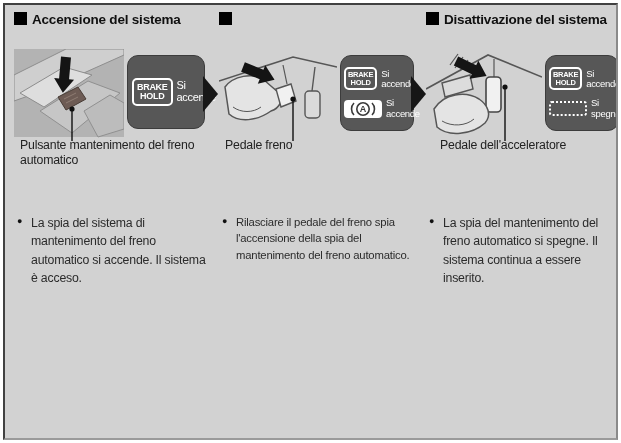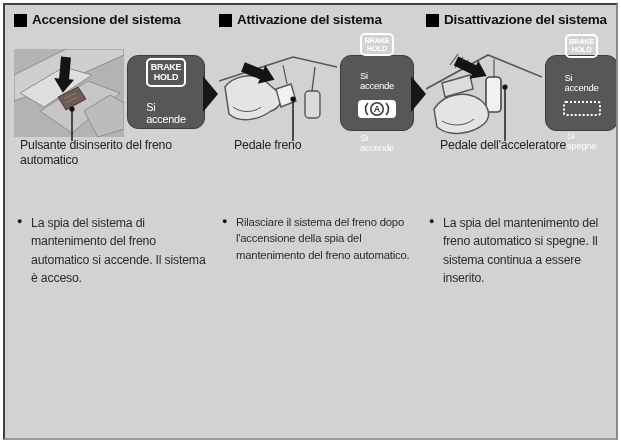--- a/index.html
+++ b/index.html
@@ -14,35 +14,35 @@
     font-family:"Liberation Sans","DejaVu Sans",sans-serif;
     color:#2b2b2b;
     overflow:hidden;
     box-sizing:border-box;
   }
   .col{position:absolute;top:0;height:100%;}
   .col-1{left:9px;width:196px;}
   .col-2{left:214px;width:196px;}
   .col-3{left:421px;width:192px;}
 
-  .section-header{position:absolute;top:7px;left:0;display:flex;align-items:flex-end;white-space:nowrap;}
+  .section-header{position:absolute;top:7px;left:0;display:flex;align-items:flex-start;white-space:nowrap;}
   .title-square{width:13px;height:13px;background:#000;display:inline-block;margin-right:5px;flex:0 0 auto;}
   .section-title{font-size:13.5px;font-weight:bold;color:#101010;letter-spacing:-0.2px;}
 
   .figure{position:absolute;top:44px;left:0;right:0;height:92px;display:flex;align-items:flex-start;}
   .illu{flex:0 0 auto;}
   .badge{
     background:#575757;border-radius:11px;border:1px solid #3c3c3c;
     color:#fff;margin-left:3px;margin-top:6px;
     display:flex;flex-direction:column;justify-content:center;gap:9px;
     box-sizing:border-box;
   }
   .badge-1{width:78px;height:74px;padding:6px 4px;}
   .badge-2,.badge-3{width:74px;height:76px;padding:5px 3px;gap:8px;}
-  .badge-row{display:flex;align-items:center;gap:15px;flex-direction:column;}
+  .badge-row{display:flex;align-items:center;gap:4px;}
   .bh-logo{
     border:2px solid #fff;border-radius:5px;
     font-weight:bold;text-align:center;line-height:1.02;
     padding:3px 3px;flex:0 0 auto;letter-spacing:-0.3px;
   }
   .badge-1 .bh-logo{font-size:9px;}
   .badge-2 .bh-logo,.badge-3 .bh-logo{font-size:7.5px;padding:2px 2px;border-width:2px;}
   .status{line-height:1.08;letter-spacing:-0.3px;}
   .badge-1 .status{font-size:11px;}
   .badge-2 .status,.badge-3 .status{font-size:9.5px;}
@@ -56,21 +56,21 @@
   }
 
   .step-arrow{position:absolute;top:71px;width:0;height:0;
     border-top:18px solid transparent;border-bottom:18px solid transparent;
     border-left:15px solid #161616;}
   .arrow-a{left:198px;}
   .arrow-b{left:406px;}
 
   .caption{position:absolute;top:133px;font-size:12.3px;line-height:1.22;color:#232323;letter-spacing:-0.2px;}
   .col-1 .caption{left:6px;width:180px;}
-  .col-2 .caption{left:15px;}
+  .col-2 .caption{left:6px;}
   .col-3 .caption{left:14px;}
 
   .bodytext{position:absolute;top:191px;left:2px;right:2px;font-size:12.3px;line-height:1.5;letter-spacing:-0.2px;}
   .para{margin:0 0 1px 0;}
   ul.bullets{margin:18px 0 0 0;padding:0 0 0 15px;list-style:none;}
   ul.bullets li{position:relative;margin:0 0 1px 0;}
   ul.bullets li::before{content:"●";position:absolute;left:-14px;top:1px;font-size:9px;color:#111;}
   ul.bullets.small{font-size:11.3px;line-height:1.45;}
 
   .keycap{
@@ -113,33 +113,32 @@
             <span>HOLD</span>
           </span>
           <span class="status">
             <span>Si</span><br>
             <span>accende</span>
           </span>
         </div>
       </div>
     </div>
 
-    <div class="caption">Pulsante disinserito del freno automatico</div>
+    <div class="caption">Pulsante mantenimento del freno automatico</div>
 
     <div class="bodytext">
       <ul class="bullets">
           <li>La spia del sistema di mantenimento del freno automatico si accende. Il sistema è acceso.</li>
         </ul>
     </div>
   </div>
 
   <div class="col col-2">
     <div class="section-header">
       <span class="title-square"></span>
-      <span class="section-title">Attivazione del sistema</span>
     </div>
 
     <div class="figure">
       <svg class="illu" width="118" height="92" viewBox="0 0 118 92">
         <path d="M0,32 L74,8 L118,18" fill="none" stroke="#565656" stroke-width="1.6"></path>
         <line x1="96" y1="18" x2="93" y2="42" stroke="#565656" stroke-width="1.4"></line>
         <rect x="86" y="42" width="15" height="27" rx="4" fill="#dadada" stroke="#565656" stroke-width="1.4"></rect>
         <path d="M6,38 C14,27 34,23 45,31 L60,44 C65,50 61,59 52,62 C38,72 20,74 10,65 Z" fill="#e4e4e4" stroke="#565656" stroke-width="1.5"></path>
         <path d="M14,58 C22,64 34,64 42,58" fill="none" stroke="#565656" stroke-width="1"></path>
         <polygon points="57,40 72,35 77,52 62,58" fill="#f1f1f1" stroke="#565656" stroke-width="1.4"></polygon>
@@ -175,21 +174,21 @@
             <span>accende</span>
           </span>
         </div>
       </div>
     </div>
 
     <div class="caption">Pedale freno</div>
 
     <div class="bodytext">
       <ul class="bullets small">
-          <li>Rilasciare il sistema del freno dopo l'accensione della spia del mantenimento del freno automatico.</li>
+          <li>Rilasciare il pedale del freno spia l'accensione della spia del mantenimento del freno automatico.</li>
         </ul>
     </div>
   </div>
 
   <div class="col col-3">
     <div class="section-header">
       <span class="title-square"></span>
       <span class="section-title">Disattivazione del sistema</span>
     </div>
 

